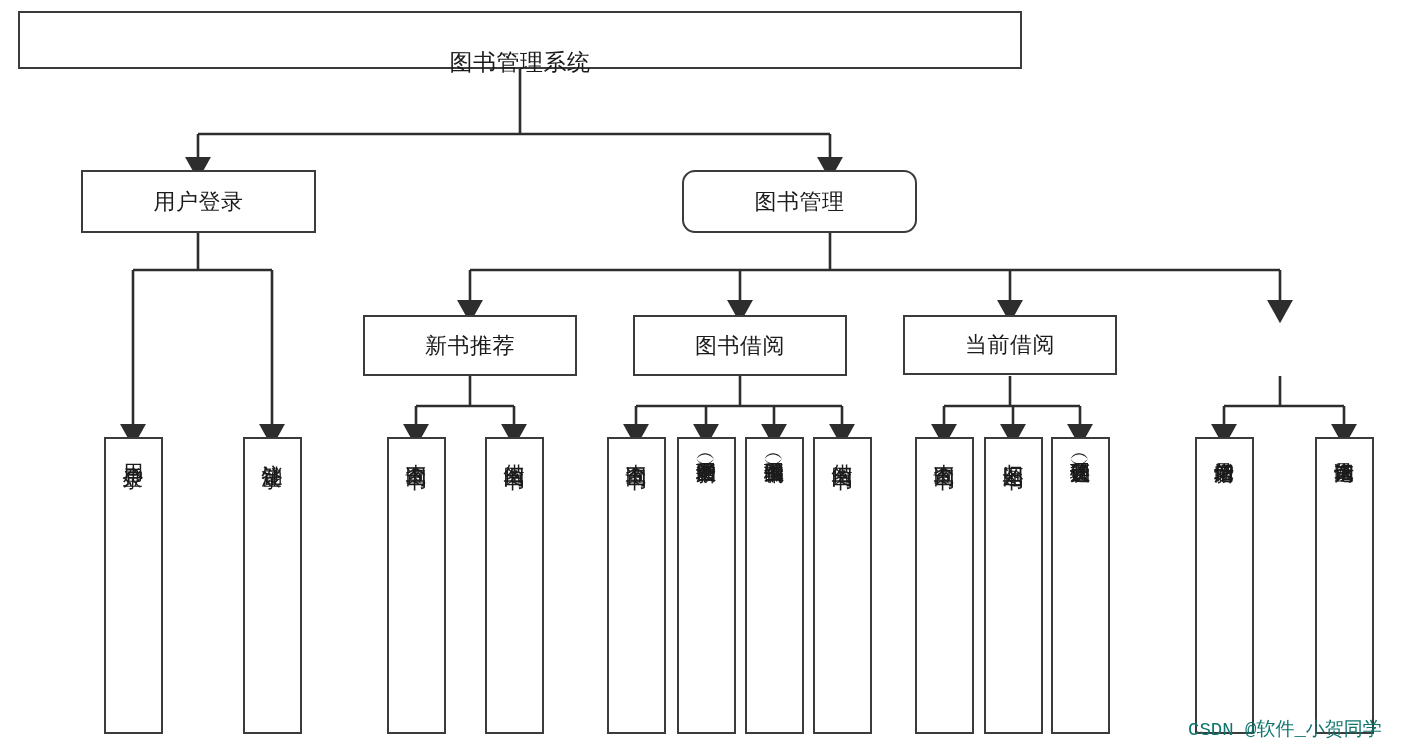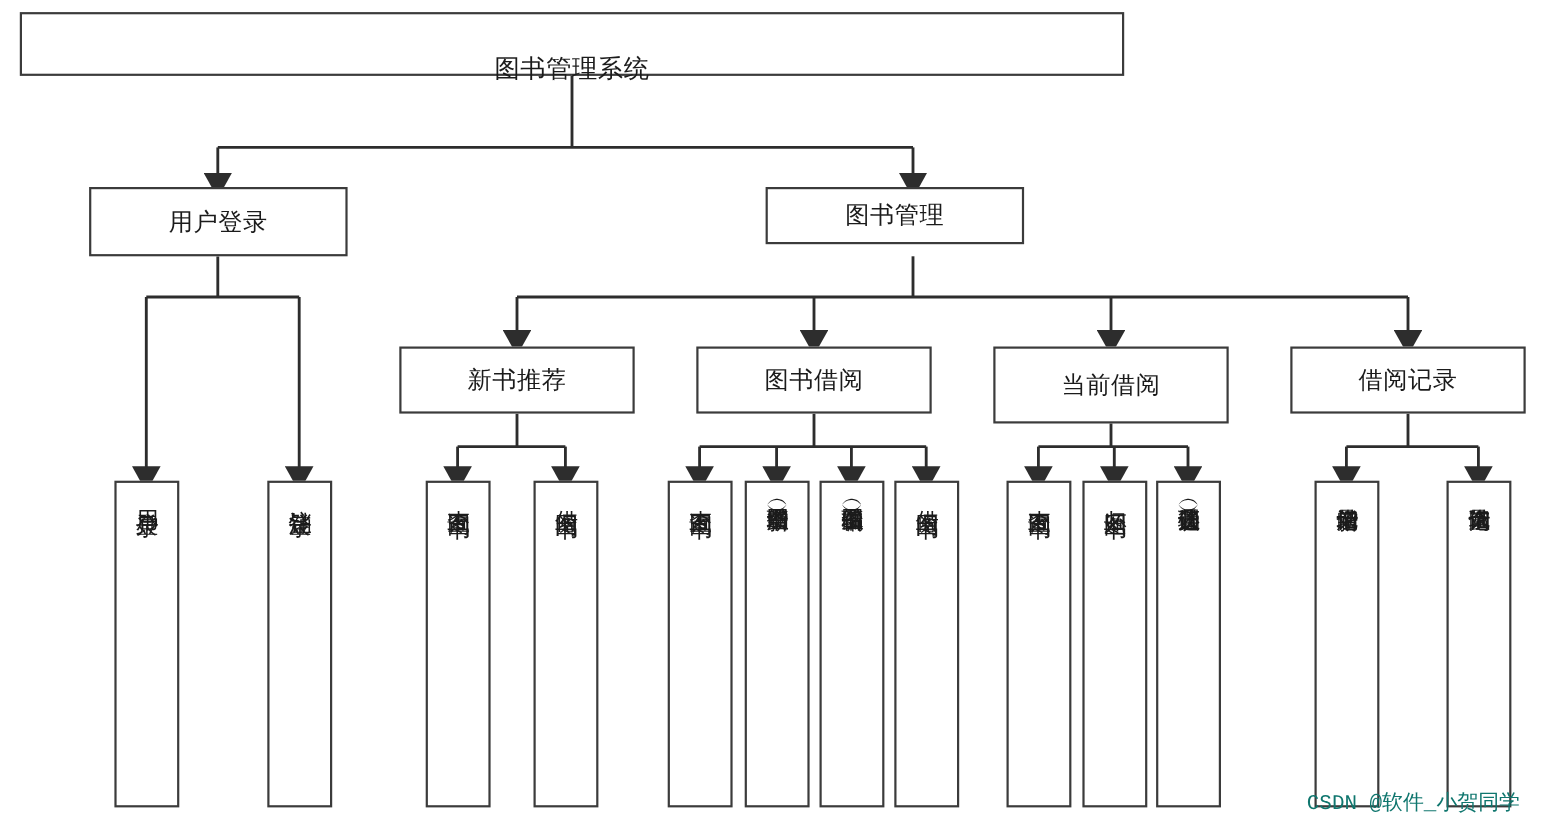--- a/index.html
+++ b/index.html
@@ -135,35 +135,32 @@
     </g>
   </svg>
 
   <div class="node horiz" id="node-root" style="left:18px; top:11px; width:1004px; height:58px;">
     <span class="node-label">图书管理系统</span>
   </div>
 
   <div class="node horiz" style="left:81px; top:170px; width:235px; height:63px;">
     <span class="node-label">用户登录</span>
   </div>
-  <div class="node horiz" style="left:696px; top:170px; width:235px; height:52px;">
+  <div class="node horiz" style="left:682px; top:170px; width:235px; height:63px;border-radius:13px;">
     <span class="node-label">图书管理</span>
   </div>
 
   <div class="node horiz" style="left:633px; top:315px; width:214px; height:61px;">
     <span class="node-label">图书借阅</span>
   </div>
   <div class="node horiz" style="left:363px; top:315px; width:214px; height:61px;">
     <span class="node-label">新书推荐</span>
   </div>
-  <div class="node horiz" style="left:903px; top:315px; width:214px; height:70px;font-family:Liberation Serif, serif;">
+  <div class="node horiz" style="left:903px; top:315px; width:214px; height:60px;font-family:Liberation Serif, serif;">
     <span class="node-label">当前借阅</span>
-  </div>
-  <div class="node horiz" style="left:1173px; top:315px; width:214px; height:61px;">
-    <span class="node-label">借阅记录</span>
   </div>
 
   <div class="node vert" style="left:104px; top:437px; width:59px; height:297px;">
     <span class="node-label">用户登录</span>
   </div>
   <div class="node vert" style="left:243px; top:437px; width:59px; height:297px;">
     <span class="node-label">注销登录</span>
   </div>
 
   <div class="node vert" style="left:387px; top:437px; width:59px; height:297px;">

